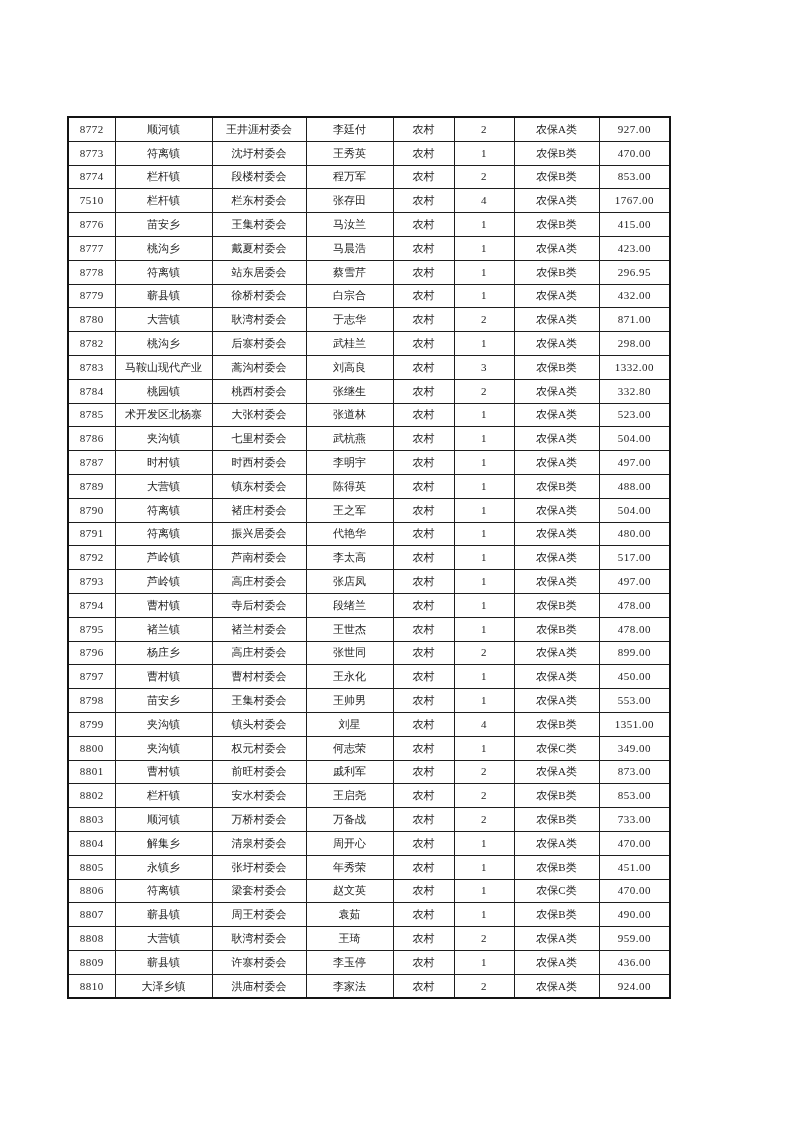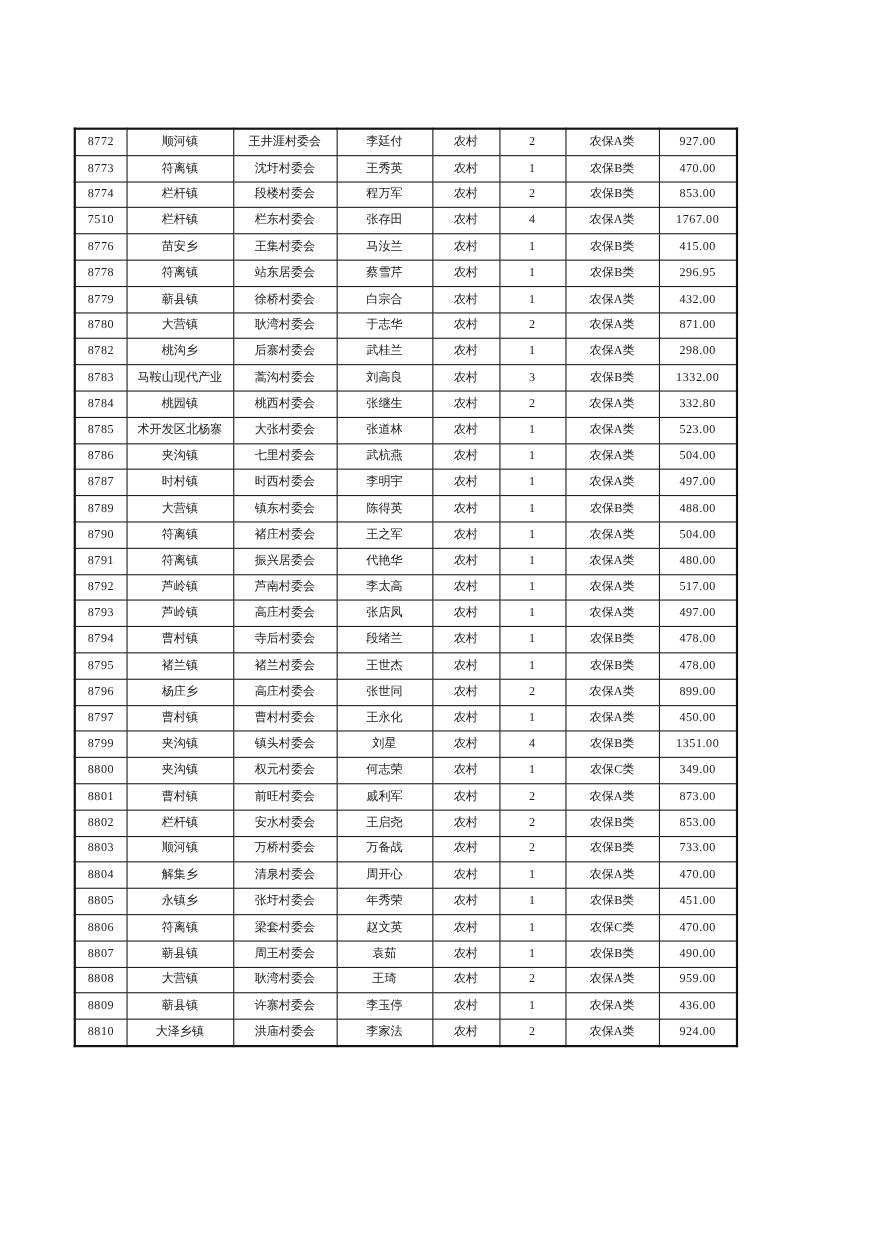--- a/index.html
+++ b/index.html
@@ -103,20 +103,30 @@
         <td class="c0">8776</td>
         <td class="c1">苗安乡</td>
         <td class="c2">王集村委会</td>
         <td class="c3">马汝兰</td>
         <td class="c4">农村</td>
         <td class="c5">1</td>
         <td class="c6">农保B类</td>
         <td class="c7">415.00</td>
       </tr>
       <tr>
+        <td class="c0">8777</td>
+        <td class="c1">桃沟乡</td>
+        <td class="c2">戴夏村委会</td>
+        <td class="c3">马晨浩</td>
+        <td class="c4">农村</td>
+        <td class="c5">1</td>
+        <td class="c6">农保A类</td>
+        <td class="c7">423.00</td>
+      </tr>
+      <tr>
         <td class="c0">8778</td>
         <td class="c1">符离镇</td>
         <td class="c2">站东居委会</td>
         <td class="c3">蔡雪芹</td>
         <td class="c4">农村</td>
         <td class="c5">1</td>
         <td class="c6">农保B类</td>
         <td class="c7">296.95</td>
       </tr>
       <tr>
@@ -283,20 +293,30 @@
         <td class="c0">8797</td>
         <td class="c1">曹村镇</td>
         <td class="c2">曹村村委会</td>
         <td class="c3">王永化</td>
         <td class="c4">农村</td>
         <td class="c5">1</td>
         <td class="c6">农保A类</td>
         <td class="c7">450.00</td>
       </tr>
       <tr>
+        <td class="c0">8798</td>
+        <td class="c1">苗安乡</td>
+        <td class="c2">王集村委会</td>
+        <td class="c3">王帅男</td>
+        <td class="c4">农村</td>
+        <td class="c5">1</td>
+        <td class="c6">农保A类</td>
+        <td class="c7">553.00</td>
+      </tr>
+      <tr>
         <td class="c0">8799</td>
         <td class="c1">夹沟镇</td>
         <td class="c2">镇头村委会</td>
         <td class="c3">刘星</td>
         <td class="c4">农村</td>
         <td class="c5">4</td>
         <td class="c6">农保B类</td>
         <td class="c7">1351.00</td>
       </tr>
       <tr>

